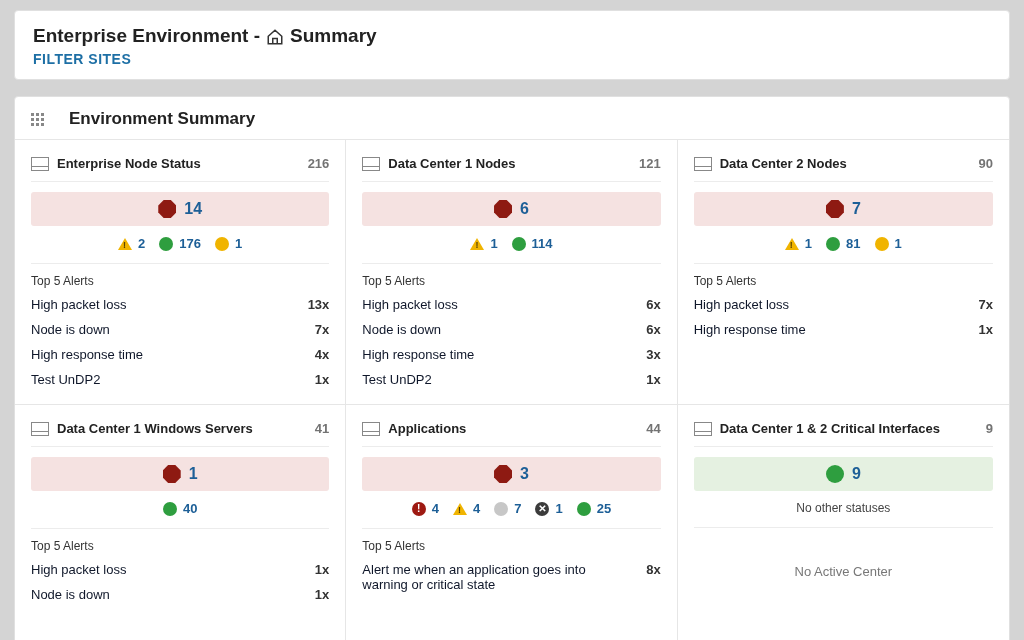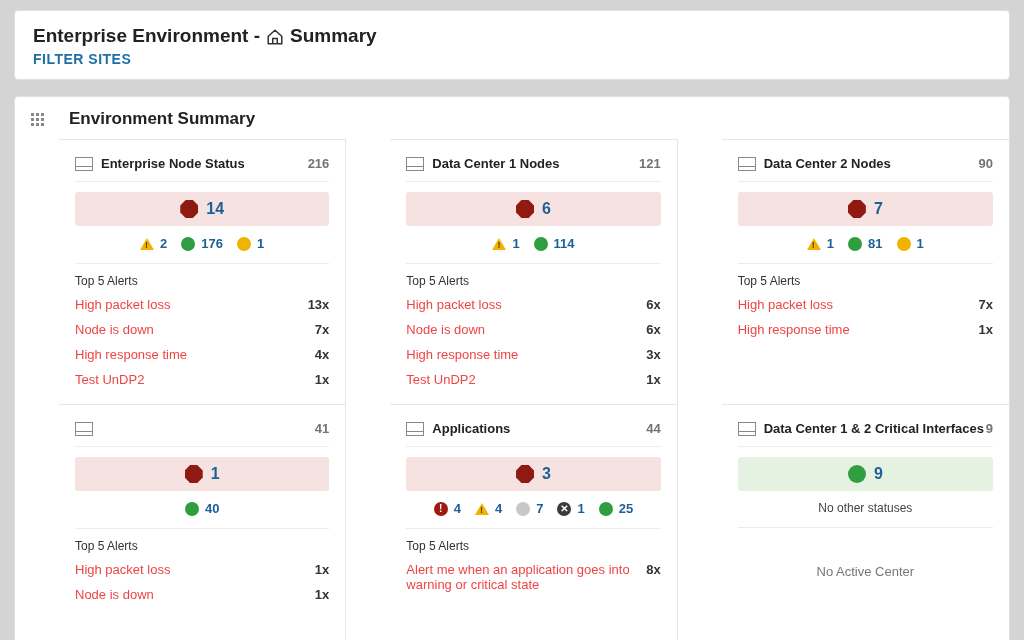--- a/index.html
+++ b/index.html
@@ -61,21 +61,20 @@
   .grid {
     display: grid;
     grid-template-columns: repeat(3, 1fr);
     gap: 0;
   }
   .card {
     border-top: 1px solid #e6e6e6;
     border-right: 1px solid #e6e6e6;
     padding: 16px 16px 12px 16px;
     min-height: 250px;
-    margin-left: 44px;
   }
   .card:nth-child(3n) { border-right: none; }
   .card-head {
     display: flex;
     align-items: center;
     justify-content: space-between;
     padding-bottom: 10px;
     border-bottom: 1px solid #ececec;
   }
   .card-title {
@@ -129,21 +128,21 @@
     font-size:12px;
     color:#333;
     padding: 10px 0 4px 0;
   }
   .alert-row {
     display:flex;
     justify-content:space-between;
     padding: 5px 0;
     font-size: 13px;
   }
-  .alert-link { color:#ef4444; cursor:pointer; max-width: 240px;}
+  .alert-link { color:#0f172a; cursor:pointer; max-width: 240px;}
   .alert-count { color:#333; font-weight:700; }
   .no-alerts { text-align:center; color:#777; font-size:13px; padding-top:36px;}
   
   .ic { display:inline-block; position:relative; }
   .ic-octagon { width:18px;height:18px; background:#8e1a12; clip-path: polygon(30% 0,70% 0,100% 30%,100% 70%,70% 100%,30% 100%,0 70%,0 30%);}
   .ic-circle { width:14px;height:14px;border-radius:50%; }
   .ic-circle.green{background:#2e9e3f;}
   .ic-circle.yellow{background:#f0b400;}
   .ic-circle.dark{background:#3b3b3b; color:#fff; display:flex;align-items:center;justify-content:center; font-size:10px;}
   .ic-circle.red{background:#9e1a12; color:#fff; display:flex;align-items:center;justify-content:center; font-size:10px;}
@@ -302,20 +301,21 @@
         </div>
         <div class="alert-row">
           <span class="alert-link">High response time</span>
           <span class="alert-count">1x</span>
         </div>
       </div>
       <div class="card">
         <div class="card-head">
           <div class="card-title">
             <span class="tile-icon"></span>
+            <span>Data Center 1 Windows Servers</span>
           </div>
           <div class="card-count">41</div>
         </div>
         <div class="hero red">
           <span class="ic ic-octagon"></span>
           <span class="hero-num">1</span>
         </div>
         <div class="status-row">
           <span class="status-item">
             <span class="ic ic-circle green"></span>

